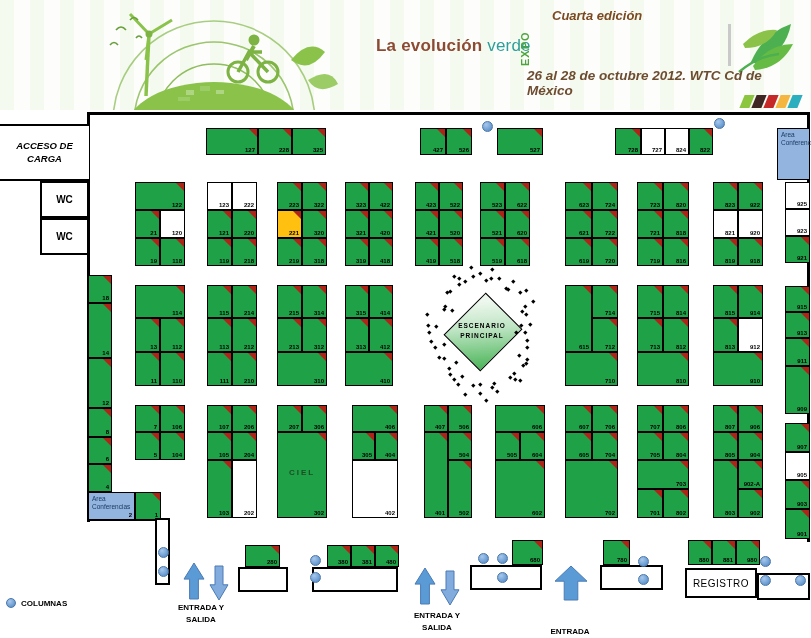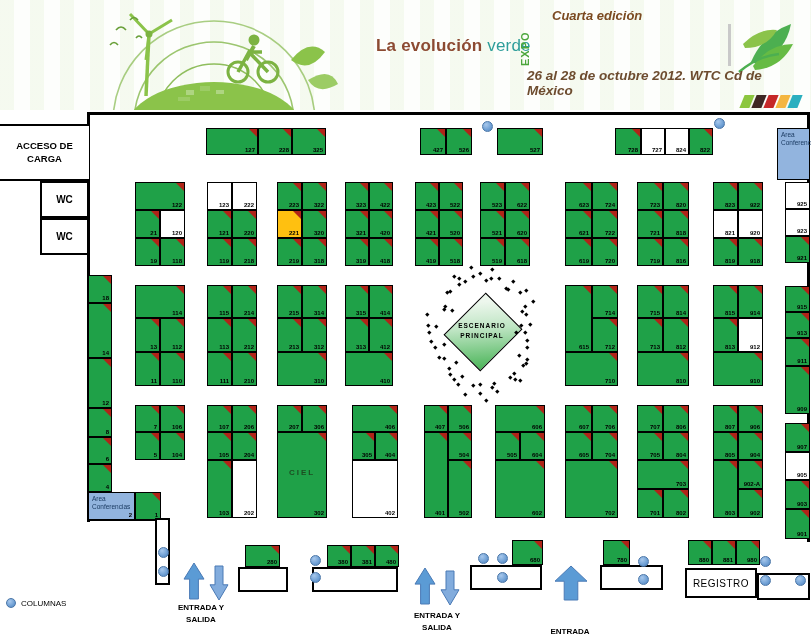--- a/index.html
+++ b/index.html
@@ -48,21 +48,21 @@
   #escenario{position:absolute;left:9px;top:15px;width:50px;height:50px;transform:rotate(45deg) scaleY(1.15);
      background:linear-gradient(135deg,#edf7ed 10%,#bfe5c4 45%,#49b457);border:1.5px solid #000;}
   #escenario-label{position:absolute;inset:0;display:flex;flex-direction:column;align-items:center;justify-content:center;
      font-size:6.5px;font-weight:bold;color:#000;letter-spacing:1px;line-height:1.5;}
   .stagedot{position:absolute;width:2.6px;height:2.6px;background:#000;transform:rotate(45deg);}
   .biglabel{position:absolute;font-size:8px;font-weight:bold;color:#000;text-align:center;line-height:1.5;}
   #registro{display:flex;align-items:center;justify-content:center;font-size:10px;font-weight:normal;letter-spacing:.5px;
      font-family:"Liberation Sans",sans-serif;}
   #legend{position:absolute;left:6px;top:598px;display:flex;align-items:center;}
   #legend .coldot{position:relative;width:10px;height:10px;}
-  #legend span{font-size:8px;font-weight:normal;margin-left:5px;}
+  #legend span{font-size:8px;font-weight:bold;margin-left:5px;}
 </style>
 </head>
 <body>
 
 <div id="stage">
 
   <div id="header">
     <div class="stripes"></div>
 
     <svg style="position:absolute;left:86px;top:0;" width="255" height="110" viewBox="0 0 255 110">
@@ -107,21 +107,21 @@
         <div style="background: rgb(43, 175, 191);"></div>
       </div>
   </div>
 
   <div class="wall" style="left:88px;top:112px;width:722px;height:3px;"></div>
   <div class="wall" style="left:87px;top:112px;width:3px;height:410px;"></div>
   <div class="wall" style="left:807px;top:112px;width:3px;height:430px;"></div>
   <div class="wall" style="left:87px;top:518px;width:70px;height:3px;"></div>
 
   <div id="acceso" class="facility">
-      <span style="width:70px;">ACCESO DE CARGA</span>
+      <span style="width:70px;font-style:italic;">ACCESO DE CARGA</span>
     </div>
   <div id="wc1" class="facility">
       <span>WC</span>
     </div>
   <div id="wc2" class="facility">
       <span>WC</span>
     </div>
 
   <div id="escenario-wrap">
     <div id="escenario"></div>

